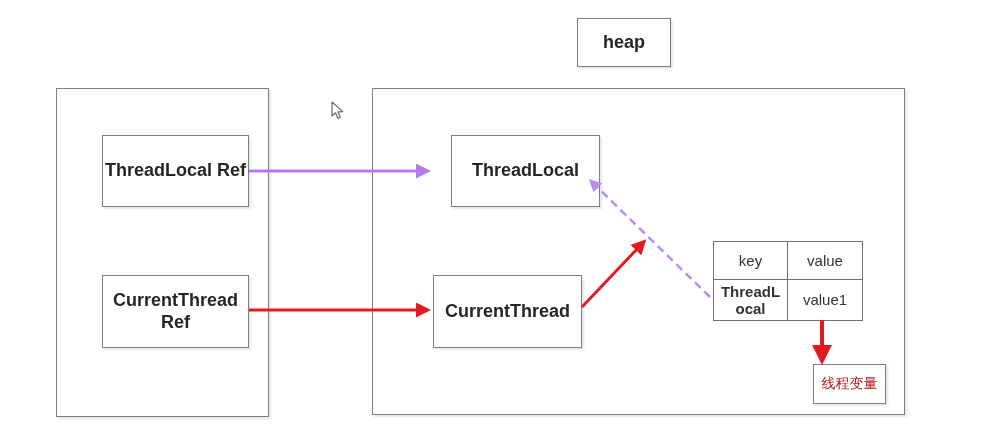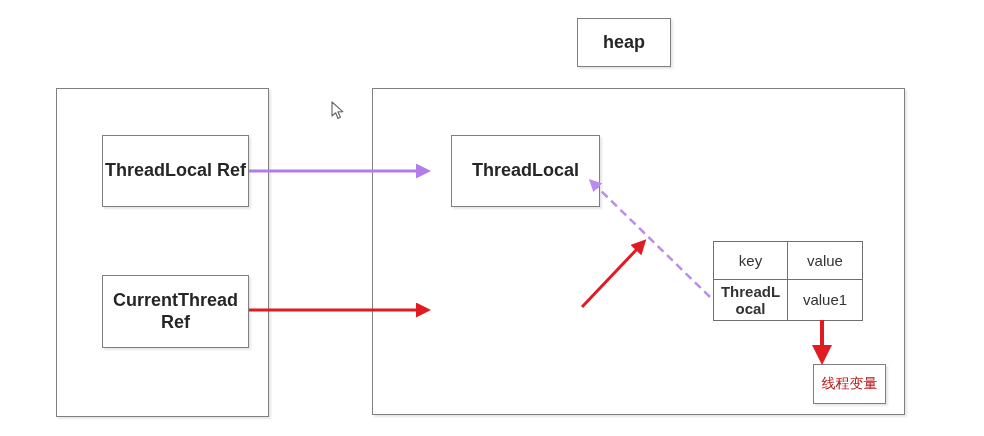--- a/index.html
+++ b/index.html
@@ -67,20 +67,23 @@
   <div class="box bold-label" style="left:102px;top:135px;width:145px;height:70px;">
     <span>ThreadLocal Ref</span>
   </div>
   <div class="box bold-label" style="left:102px;top:275px;width:145px;height:71px;">
     <span>CurrentThread Ref</span>
   </div>
 
   <div class="box bold-label" style="left:451px;top:135px;width:147px;height:70px;">
     <span>ThreadLocal</span>
   </div>
+  <div class="box bold-label" style="left:433px;top:275px;width:147px;height:71px;">
+    <span>CurrentThread</span>
+  </div>
 
 
 
   <table class="tbl" style="left:713px;top:241px;width:147px;" cellspacing="0">
     <tbody>
         <tr>
       <td style="width:73px;height:37px;">key</td>
       <td style="width:74px;height:37px;">value</td>
     </tr>
     <tr>

